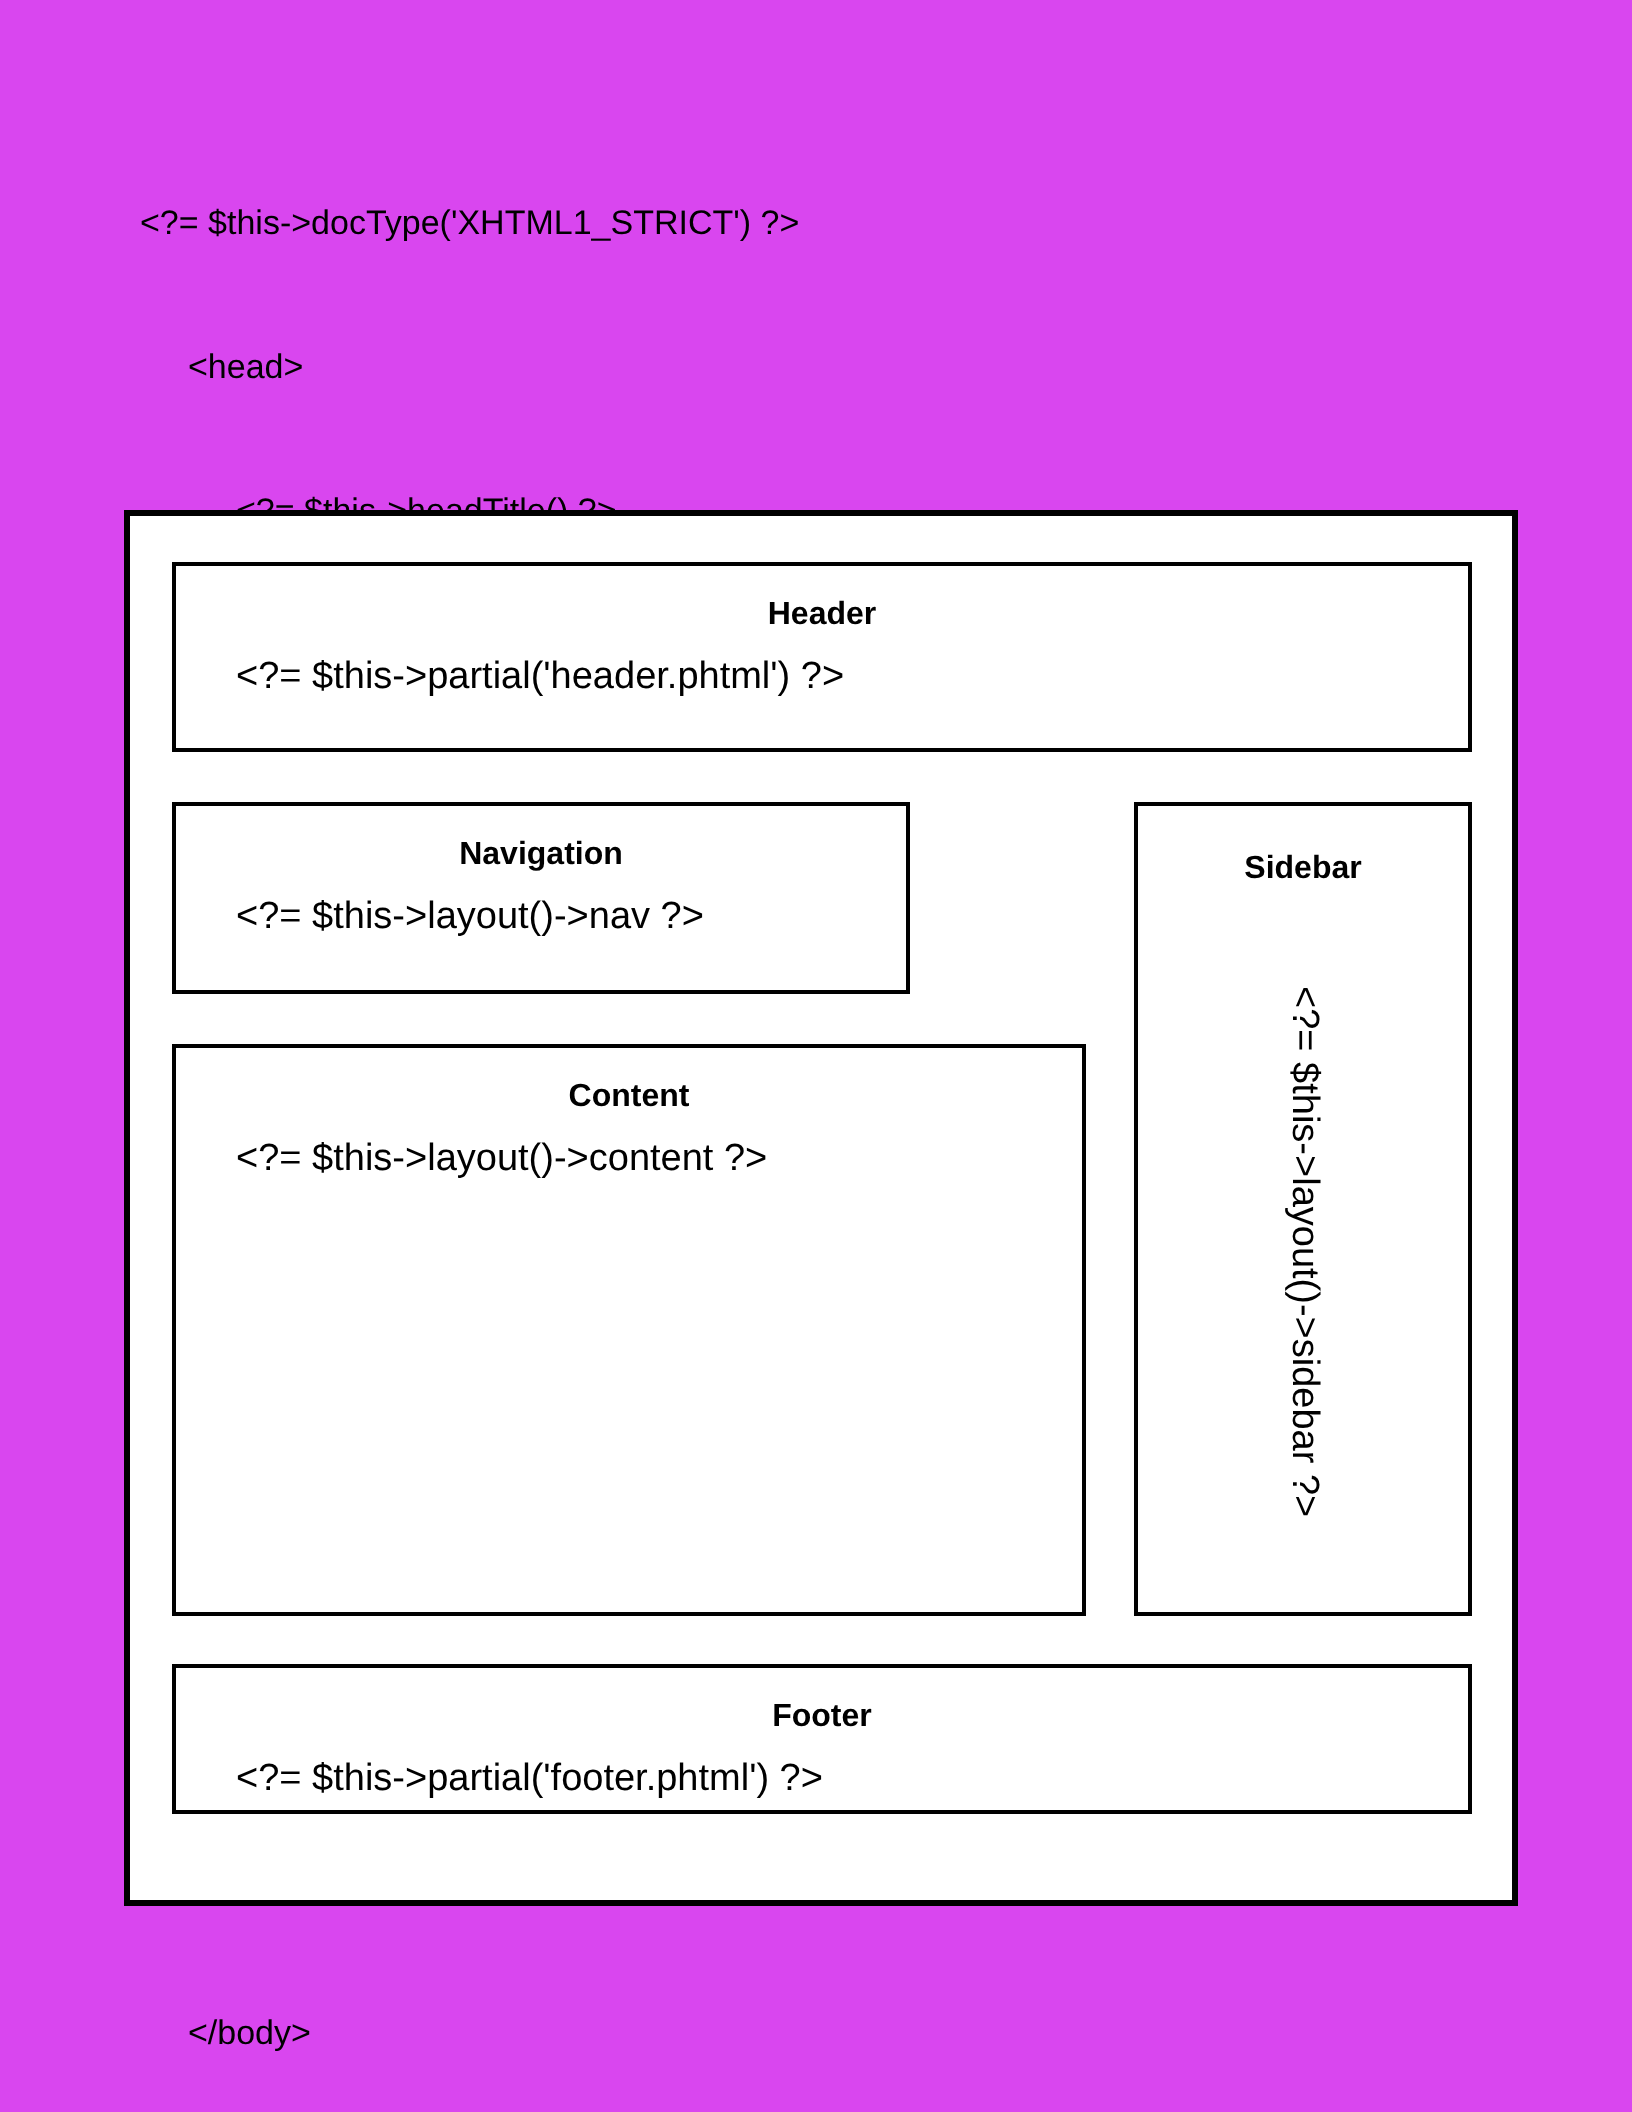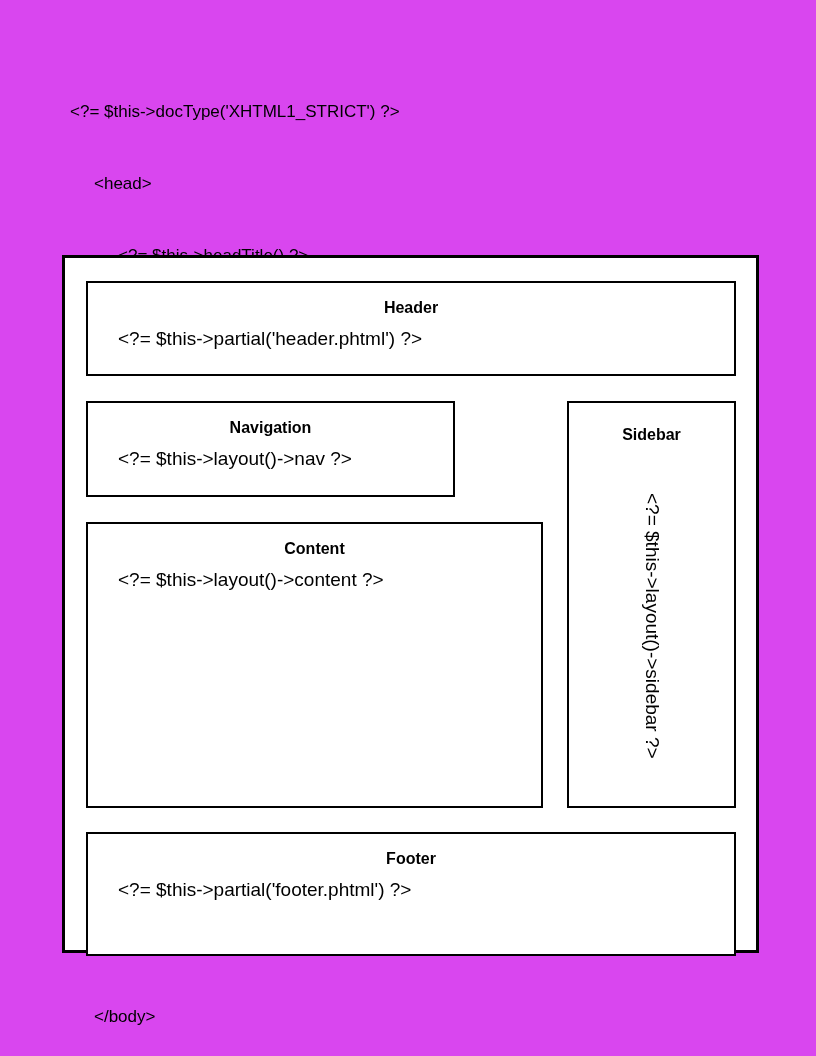--- a/index.html
+++ b/index.html
@@ -44,21 +44,21 @@
     position: absolute;
     border: 2px solid #000000;
     box-sizing: border-box;
     background: #ffffff;
   }
   .header-box  { left: 21px; top: 23px;  width: 650px; height: 95px;  }
   .nav-box     { left: 21px; top: 143px; width: 369px; height: 96px;  }
   .content-box { left: 21px; top: 264px; width: 457px; height: 286px; }
   .sidebar-box { left: 502px; top: 143px; width: 169px; height: 407px;
                  display: flex; flex-direction: column; }
-  .footer-box  { left: 21px; top: 574px; width: 650px; height: 124px;  }
+  .footer-box  { left: 21px; top: 574px; width: 650px; height: 75px;  }
 
   .box-title {
     margin-top: 13px;
     text-align: center;
     font-weight: bold;
     font-size: 16px;
     line-height: 23px;
   }
   .box-code {
     margin-top: 8px;

